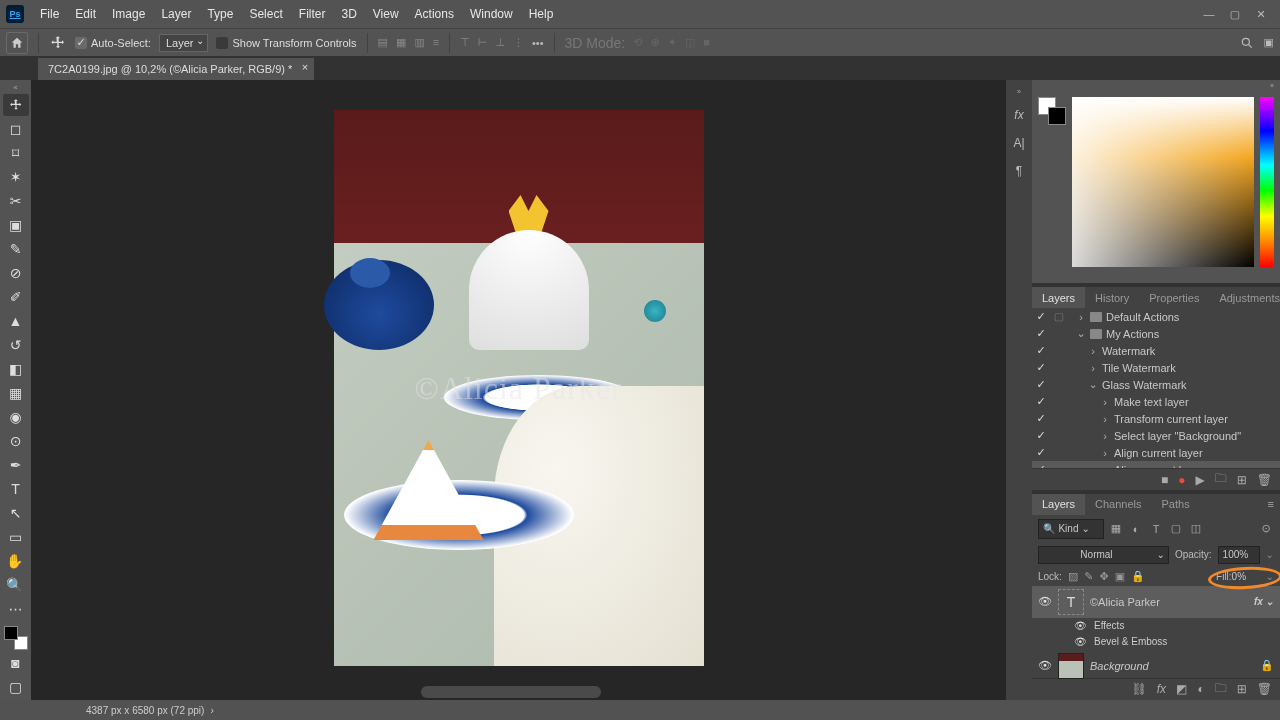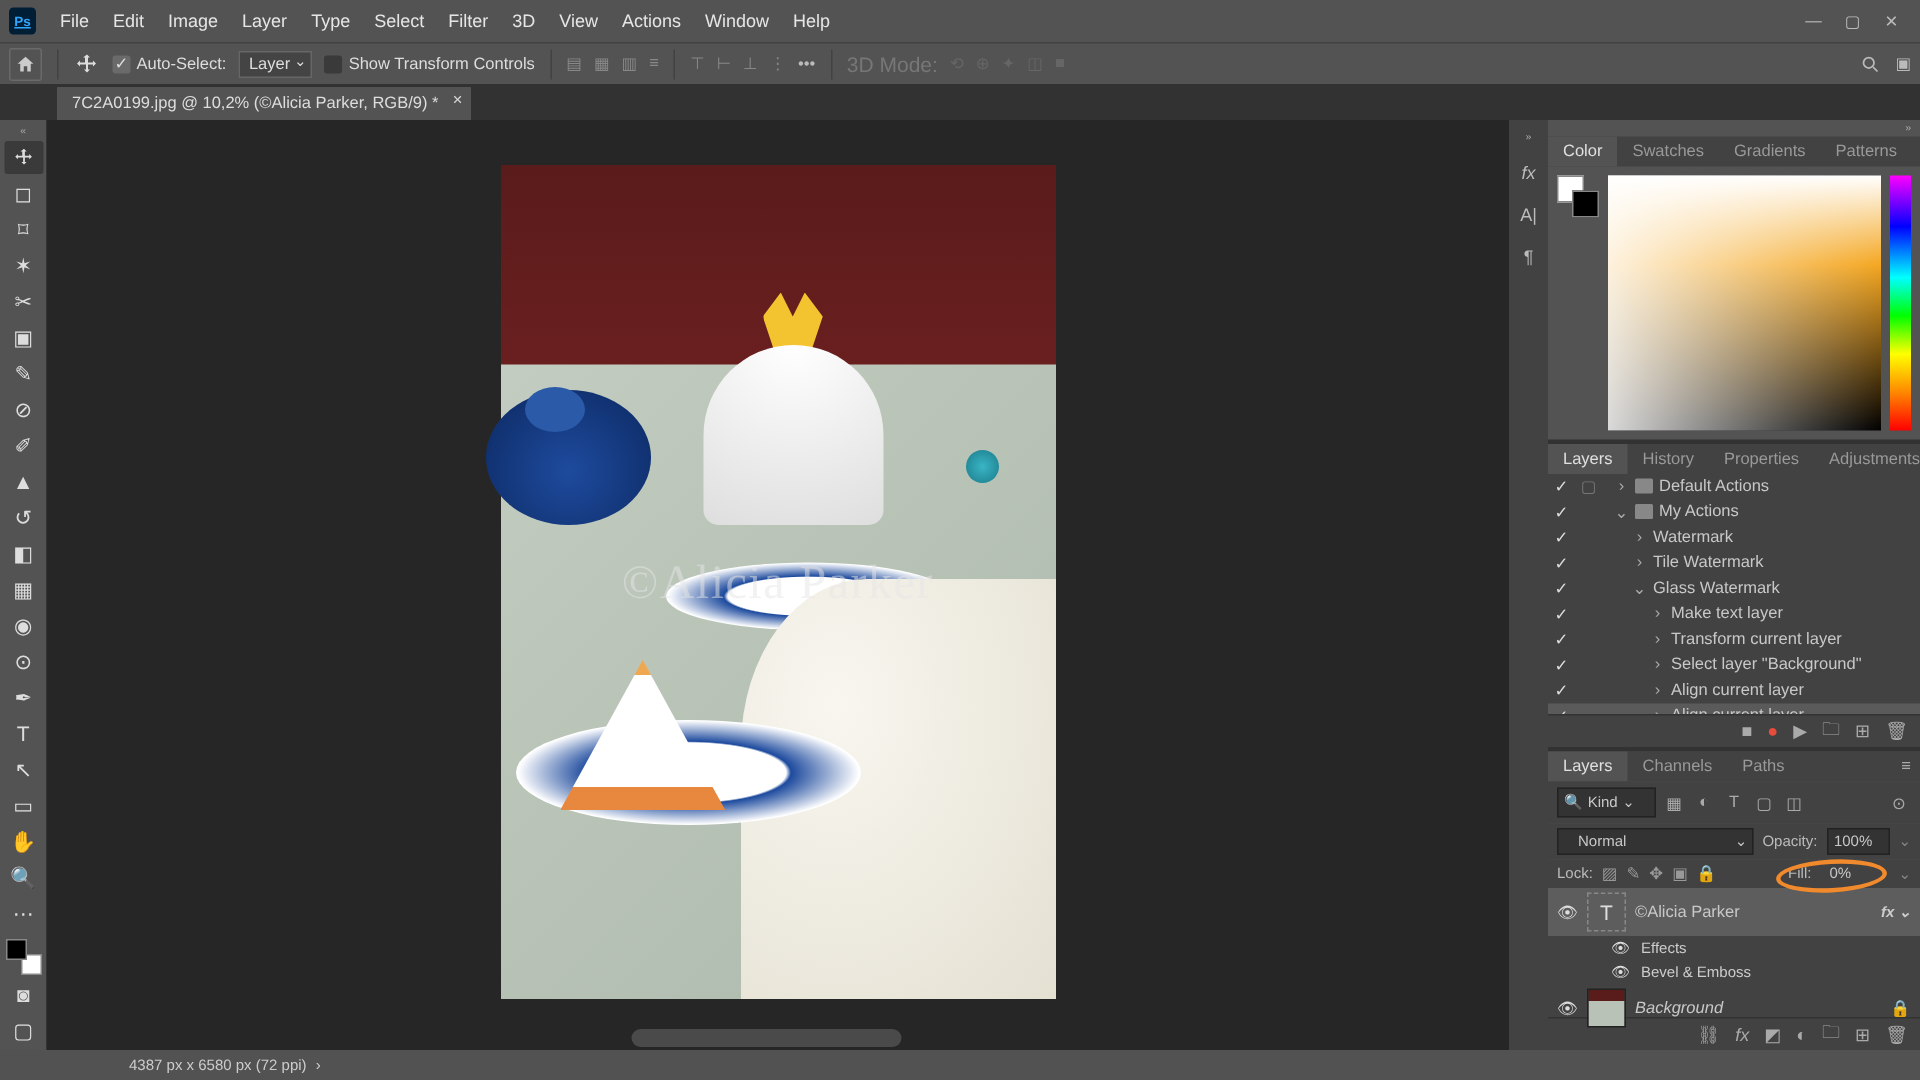--- a/index.html
+++ b/index.html
@@ -78,28 +78,28 @@
   .action-row.selected{background:#5a5a5a;}
   .indent-1{padding-left:8px;}.indent-2{padding-left:20px;}.indent-3{padding-left:32px;}
   .panel-footer{height:22px;background:#424242;border-top:1px solid #333;display:flex;justify-content:flex-end;align-items:center;gap:10px;padding:0 8px;color:#aaa;}
   .panel-footer .rec{color:#e74c3c;}
   .panel-footer span{cursor:pointer;font-size:12px;}
   
   .layer-filter-row{display:flex;align-items:center;gap:4px;padding:4px 6px;background:#424242;}
   .layer-filter-row .kind-dd{background:#333;border:1px solid #222;height:20px;flex:0 0 66px;font-size:10px;display:flex;align-items:center;padding:0 4px;gap:3px;}
   .layer-filter-row .ficon{width:16px;height:16px;display:flex;align-items:center;justify-content:center;color:#aaa;font-size:11px;cursor:pointer;}
   .layer-blend-row{display:flex;align-items:center;gap:6px;padding:3px 6px;background:#424242;font-size:10px;}
-  .layer-blend-row .dd{background:#333;border:1px solid #222;height:18px;padding:0 14px 0 13px;display:flex;align-items:center;position:relative;flex:1;}
+  .layer-blend-row .dd{background:#333;border:1px solid #222;height:18px;padding:0 14px 0 0;display:flex;align-items:center;position:relative;flex:1;justify-content:center;}
   .layer-blend-row .dd::after{content:"⌄";position:absolute;right:3px;}
   .layer-blend-row .lbl{color:#bbb;}
   .layer-blend-row .val{background:#333;border:1px solid #222;height:18px;width:42px;display:flex;align-items:center;padding:0 4px;}
   .layer-lock-row{display:flex;align-items:center;gap:6px;padding:3px 6px;background:#424242;font-size:10px;}
   .layer-lock-row .lbl{color:#bbb;}
   .layer-lock-row .licon{color:#999;cursor:pointer;font-size:11px;}
-  .layer-lock-row .fill-group{margin-left:auto;display:flex;align-items:center;gap:12px;position:relative;}
+  .layer-lock-row .fill-group{margin-left:auto;display:flex;align-items:center;gap:0;position:relative;}
   .fill-circle{border:3px solid #f08a2c;border-radius:50%;position:absolute;width:74px;height:22px;left:-8px;top:-4px;transform:rotate(-3deg);}
   .layers-list{background:#424242;min-height:86px;}
   .layer-item{display:flex;align-items:center;height:32px;padding:0 6px;gap:6px;}
   .layer-item.sel{background:#5d5d5d;}
   .layer-item .eye{width:14px;color:#ddd;cursor:pointer;}
   .layer-item .thumb{width:26px;height:26px;background:#333;border:1px solid #222;display:flex;align-items:center;justify-content:center;font-size:14px;color:#ddd;position:relative;}
   .layer-item .thumb.dashed{border:1px dashed #888;background:#5d5d5d;}
   .layer-item .lname{flex:1;font-size:11px;}
   .layer-item .fx{font-style:italic;color:#ccc;font-size:10px;font-weight:bold;}
   .layer-item .lock{color:#ccc;font-size:11px;}
@@ -263,27 +263,20 @@
     <div class="ic">
         <i>fx</i>
       </div>
     <div class="ic">A|</div>
     <div class="ic">¶</div>
   </div>
 
   <div class="panels">
     <div style="color:#aaa;font-size:7px;text-align:right;padding:2px 6px;">»</div>
 
-    <div class="panel-tabs">
-      <div class="ptab active">Color</div>
-      <div class="ptab">Swatches</div>
-      <div class="ptab">Gradients</div>
-      <div class="ptab">Patterns</div>
-      <div class="pmenu">≡</div>
-    </div>
     <div class="color-panel">
       <div class="fgbg-big">
           <div class="fg"></div>
           <div class="bg"></div>
         </div>
       <div class="grad-box"></div>
       <div class="hue-strip"></div>
     </div>
     <div class="panel-sep"></div>
 

